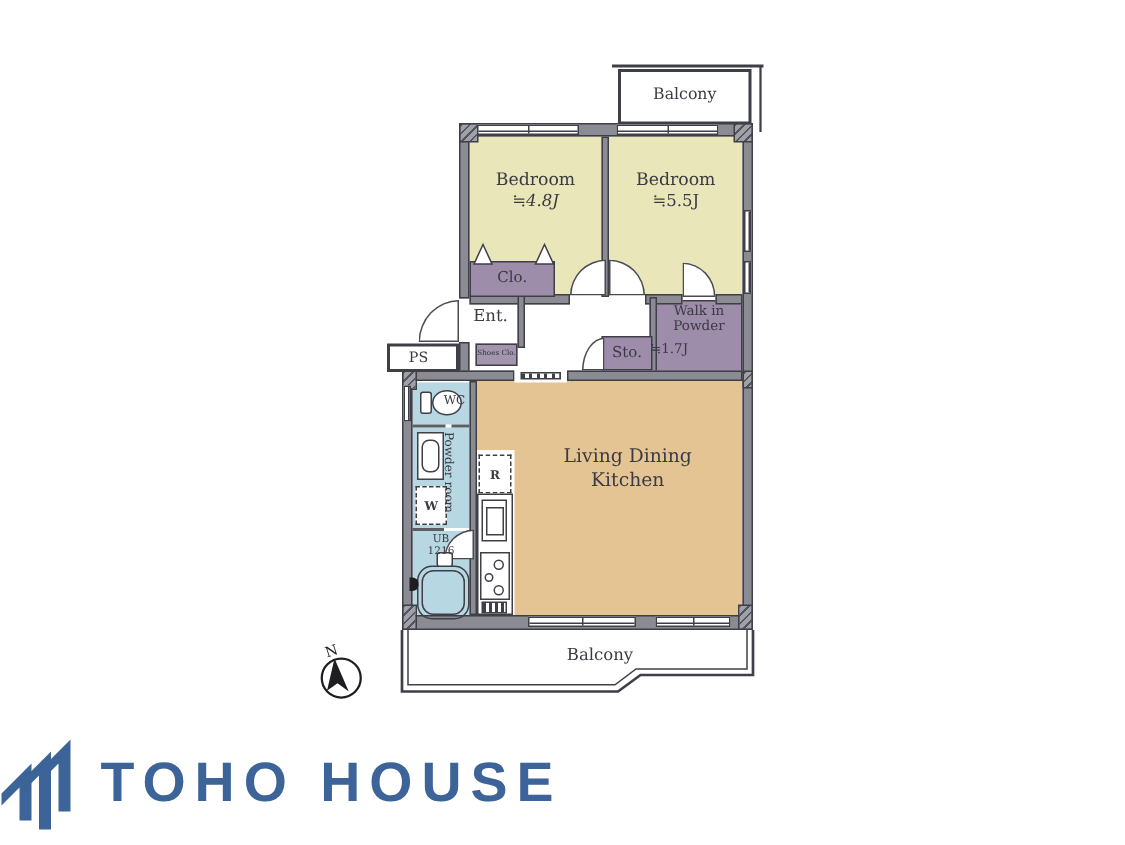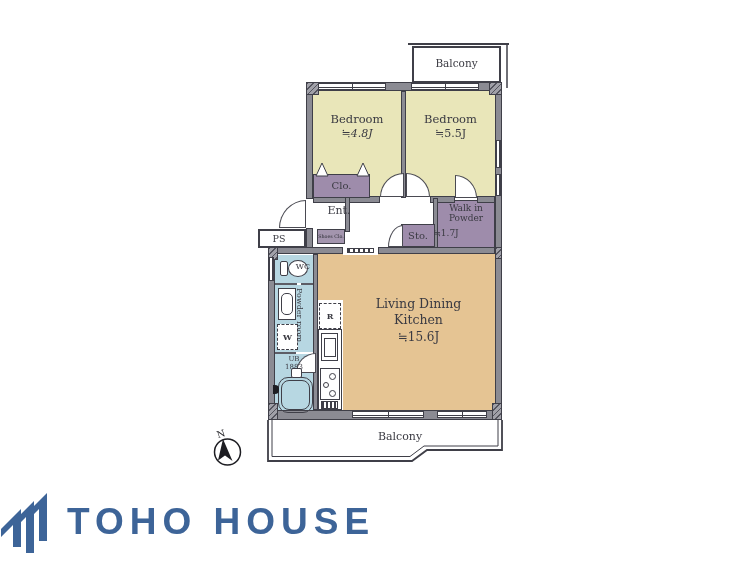--- a/index.html
+++ b/index.html
@@ -128,34 +128,33 @@
   <div class="abs fix" style="left:278px;top:377px;width:35px;height:36px;border-radius:10px;background:transparent;"></div>
   <div class="abs fix" style="left:281px;top:380px;width:29px;height:30px;border-radius:8px;background:transparent;"></div>
   <div class="abs fix" style="left:291px;top:368px;width:11px;height:10px;border-radius:2px;"></div>
   <div class="abs" style="left:273px;top:385px;width:6px;height:9px;background:#1d1d22;border-radius:0 4px 4px 0;"></div>
 
   <div class="lbl" style="left:313px;top:113px;width:88px;font-size:11.5px;">Bedroom</div>
   <div class="lbl" style="left:313px;top:128px;width:88px;font-size:11px;font-style:italic;">≒4.8J</div>
   <div class="lbl" style="left:406px;top:113px;width:89px;font-size:11.5px;">Bedroom</div>
   <div class="lbl" style="left:406px;top:128px;width:89px;font-size:11px;">≒5.5J</div>
   <div class="lbl" style="left:313px;top:180px;width:57px;font-size:10px;">Clo.</div>
-  <div class="lbl" style="left:318px;top:205px;width:42px;font-size:11px;">Ent.</div>
+  <div class="lbl" style="left:306px;top:205px;width:42px;font-size:11px;">Ent.</div>
   <div class="lbl" style="left:315px;top:232px;width:32px;font-size:6px;transform:scale(0.8);color:#2e2e36;">Shoes Clo.</div>
   <div class="lbl" style="left:258px;top:233px;width:42px;font-size:9.5px;">PS</div>
   <div class="lbl" style="left:401px;top:230px;width:34px;font-size:10px;">Sto.</div>
   <div class="lbl" style="left:437px;top:203px;width:58px;font-size:9px;">Walk in</div>
   <div class="lbl" style="left:437px;top:213px;width:58px;font-size:9px;">Powder</div>
   <div class="lbl" style="left:417px;top:228px;width:58px;font-size:9px;">≒1.7J</div>
   <div class="lbl" style="left:292px;top:262px;width:22px;font-size:8px;">WC</div>
   <div class="lbl vtext" style="left:294px;top:288px;height:62px;font-size:8px;">Powder room</div>
   <div class="lbl" style="left:275px;top:355px;width:38px;font-size:7px;text-align:center;">UB</div>
-  <div class="lbl" style="left:275px;top:363px;width:38px;font-size:7px;">1883</div>
+  <div class="lbl" style="left:275px;top:363px;width:38px;font-size:7px;">1216</div>
   <div class="lbl" style="left:330px;top:313px;width:177px;font-size:12.5px;">Kitchen</div>
   <div class="lbl" style="left:330px;top:297px;width:177px;font-size:12.5px;">Living Dining</div>
-  <div class="lbl" style="left:330px;top:330px;width:177px;font-size:12px;">≒15.6J</div>
   <div class="lbl" style="left:283px;top:431px;width:234px;font-size:11px;">Balcony</div>
 
   <svg class="abs" width="750" height="563" viewBox="0 0 750 563" style="left:0;top:0;pointer-events:none;">
 
     <line x1="408" y1="44" x2="509" y2="44" stroke="#3f3f48" stroke-width="2"></line>
     <line x1="507" y1="44" x2="507" y2="88" stroke="#3f3f48" stroke-width="1.5"></line>
 
     <path d="M268,420 L268,461 L412,461 L427,450 L502,450 L502,420" fill="none" stroke="#3f3f48" stroke-width="1.8"></path>
     <path d="M272,420 L272,456.5 L410,456.5 L424,446 L498,446 L498,420" fill="none" stroke="#3f3f48" stroke-width="1"></path>
 

